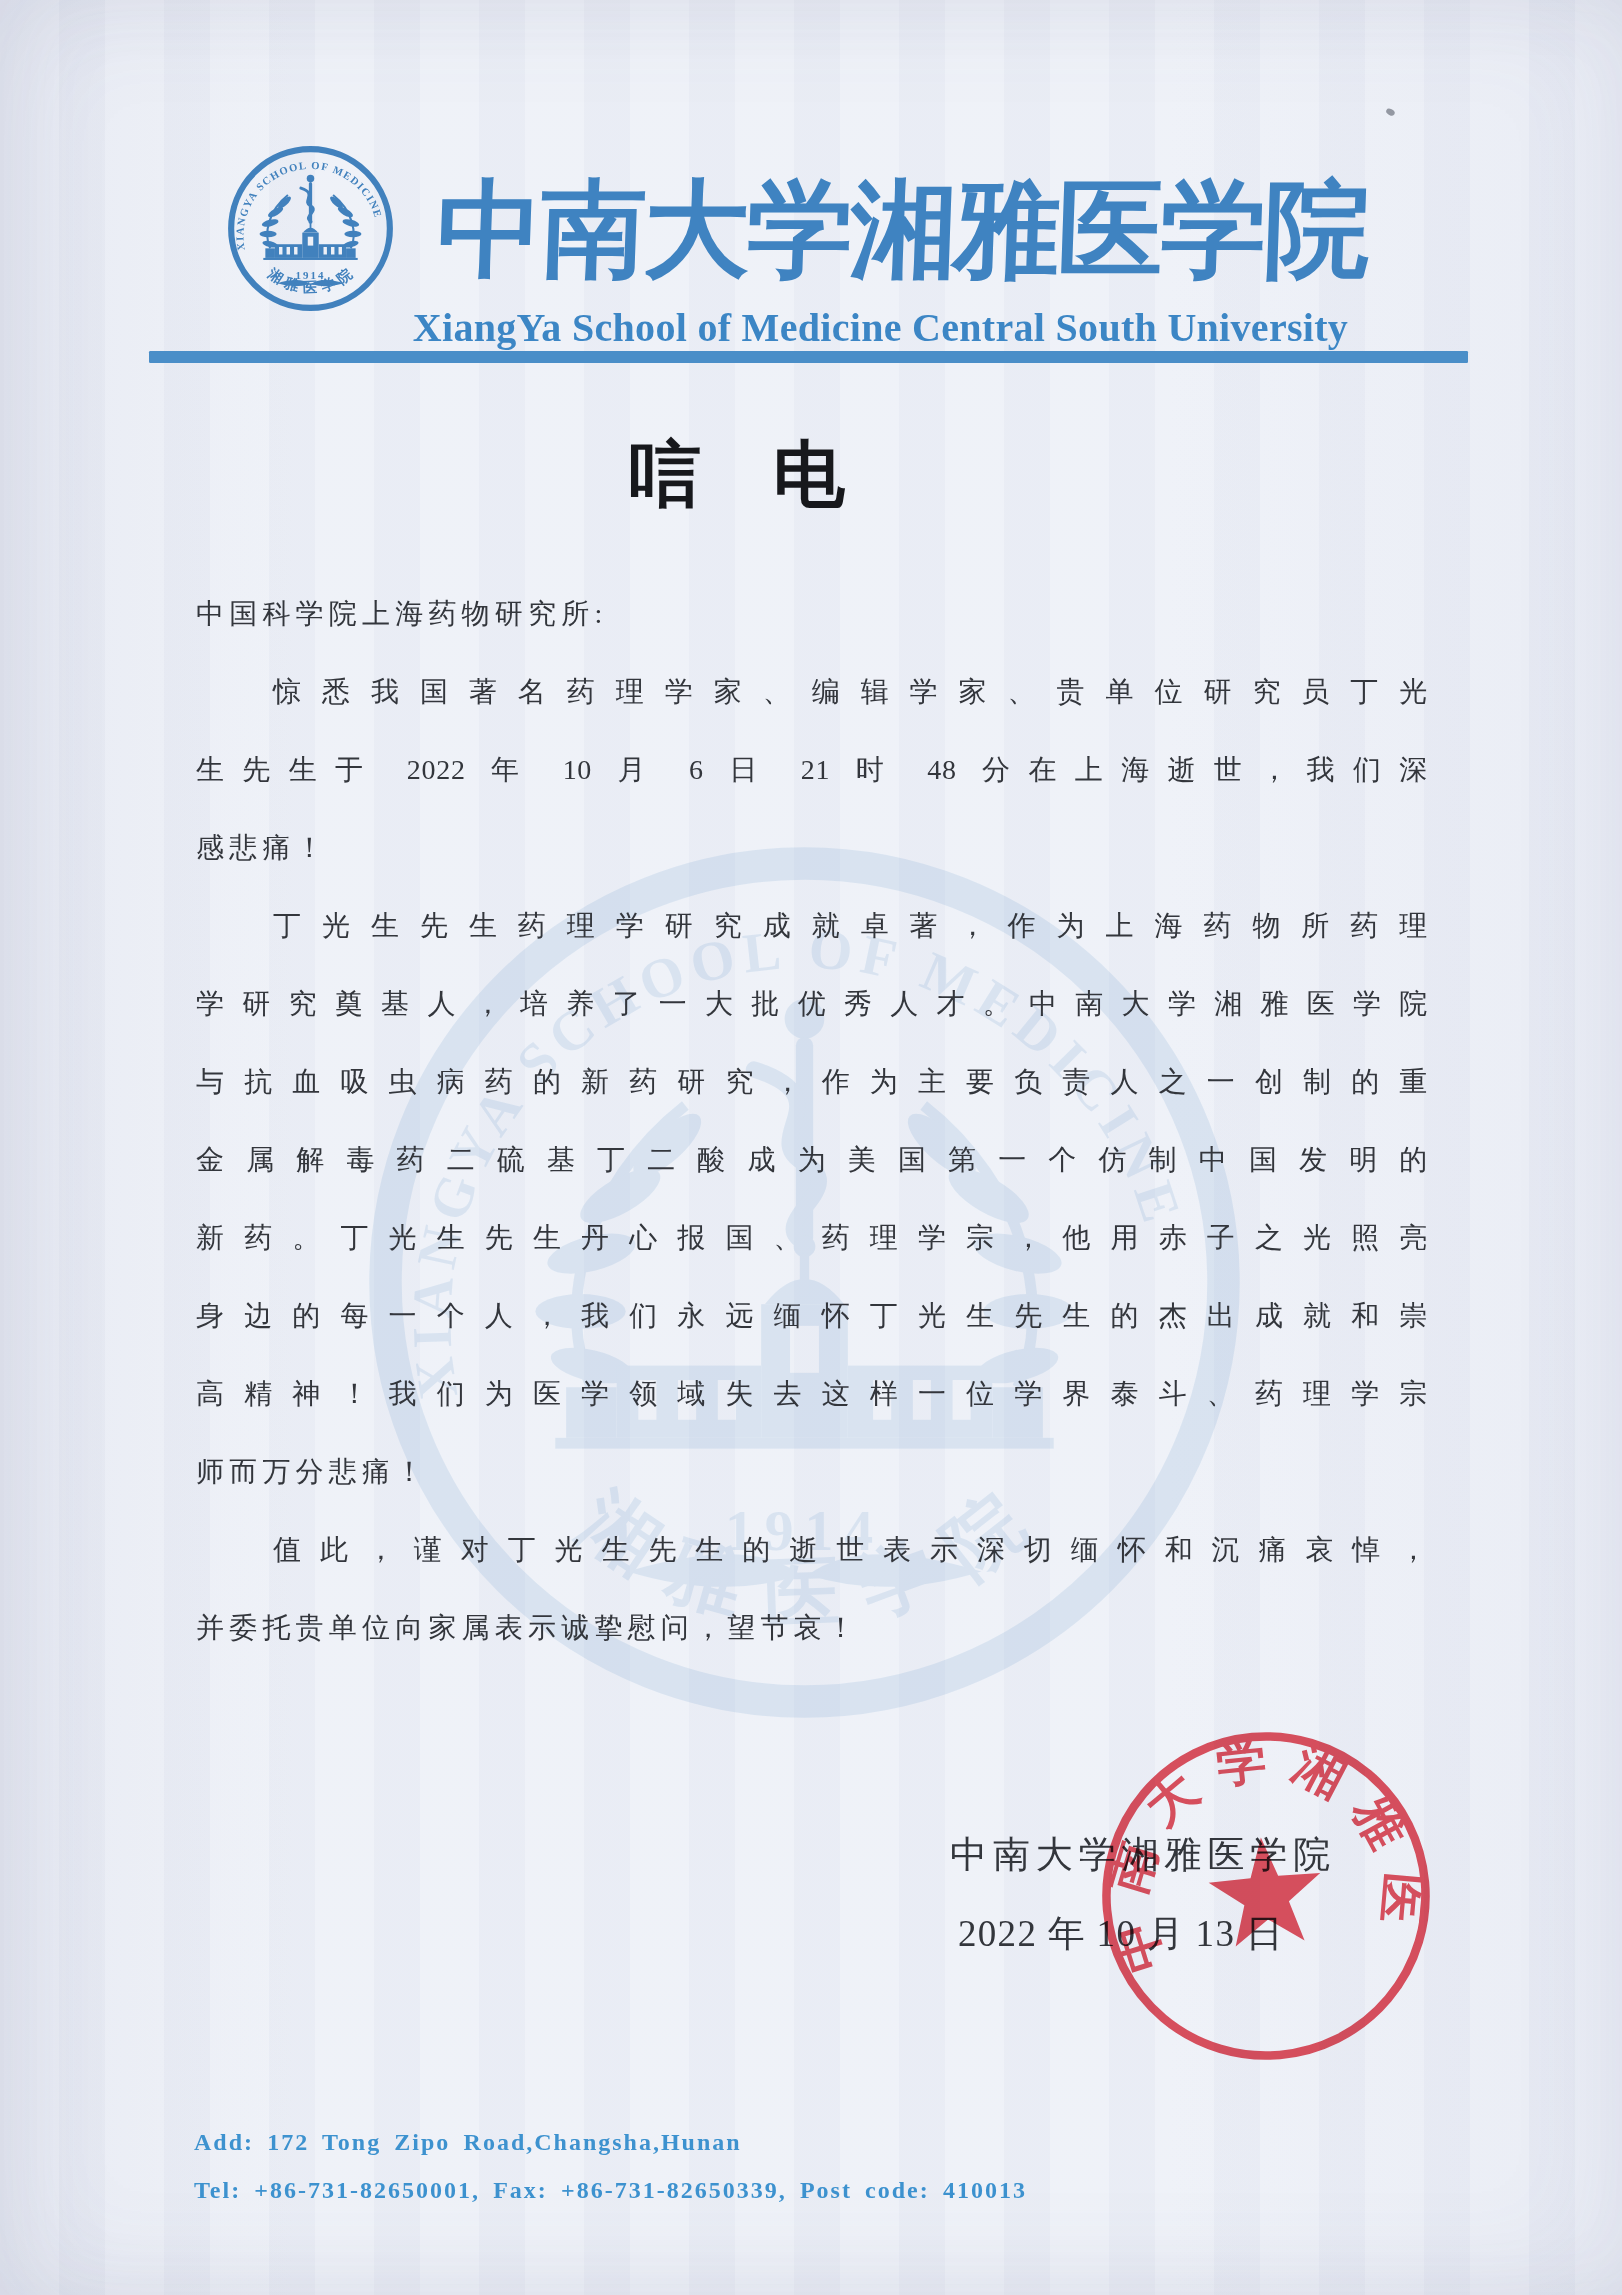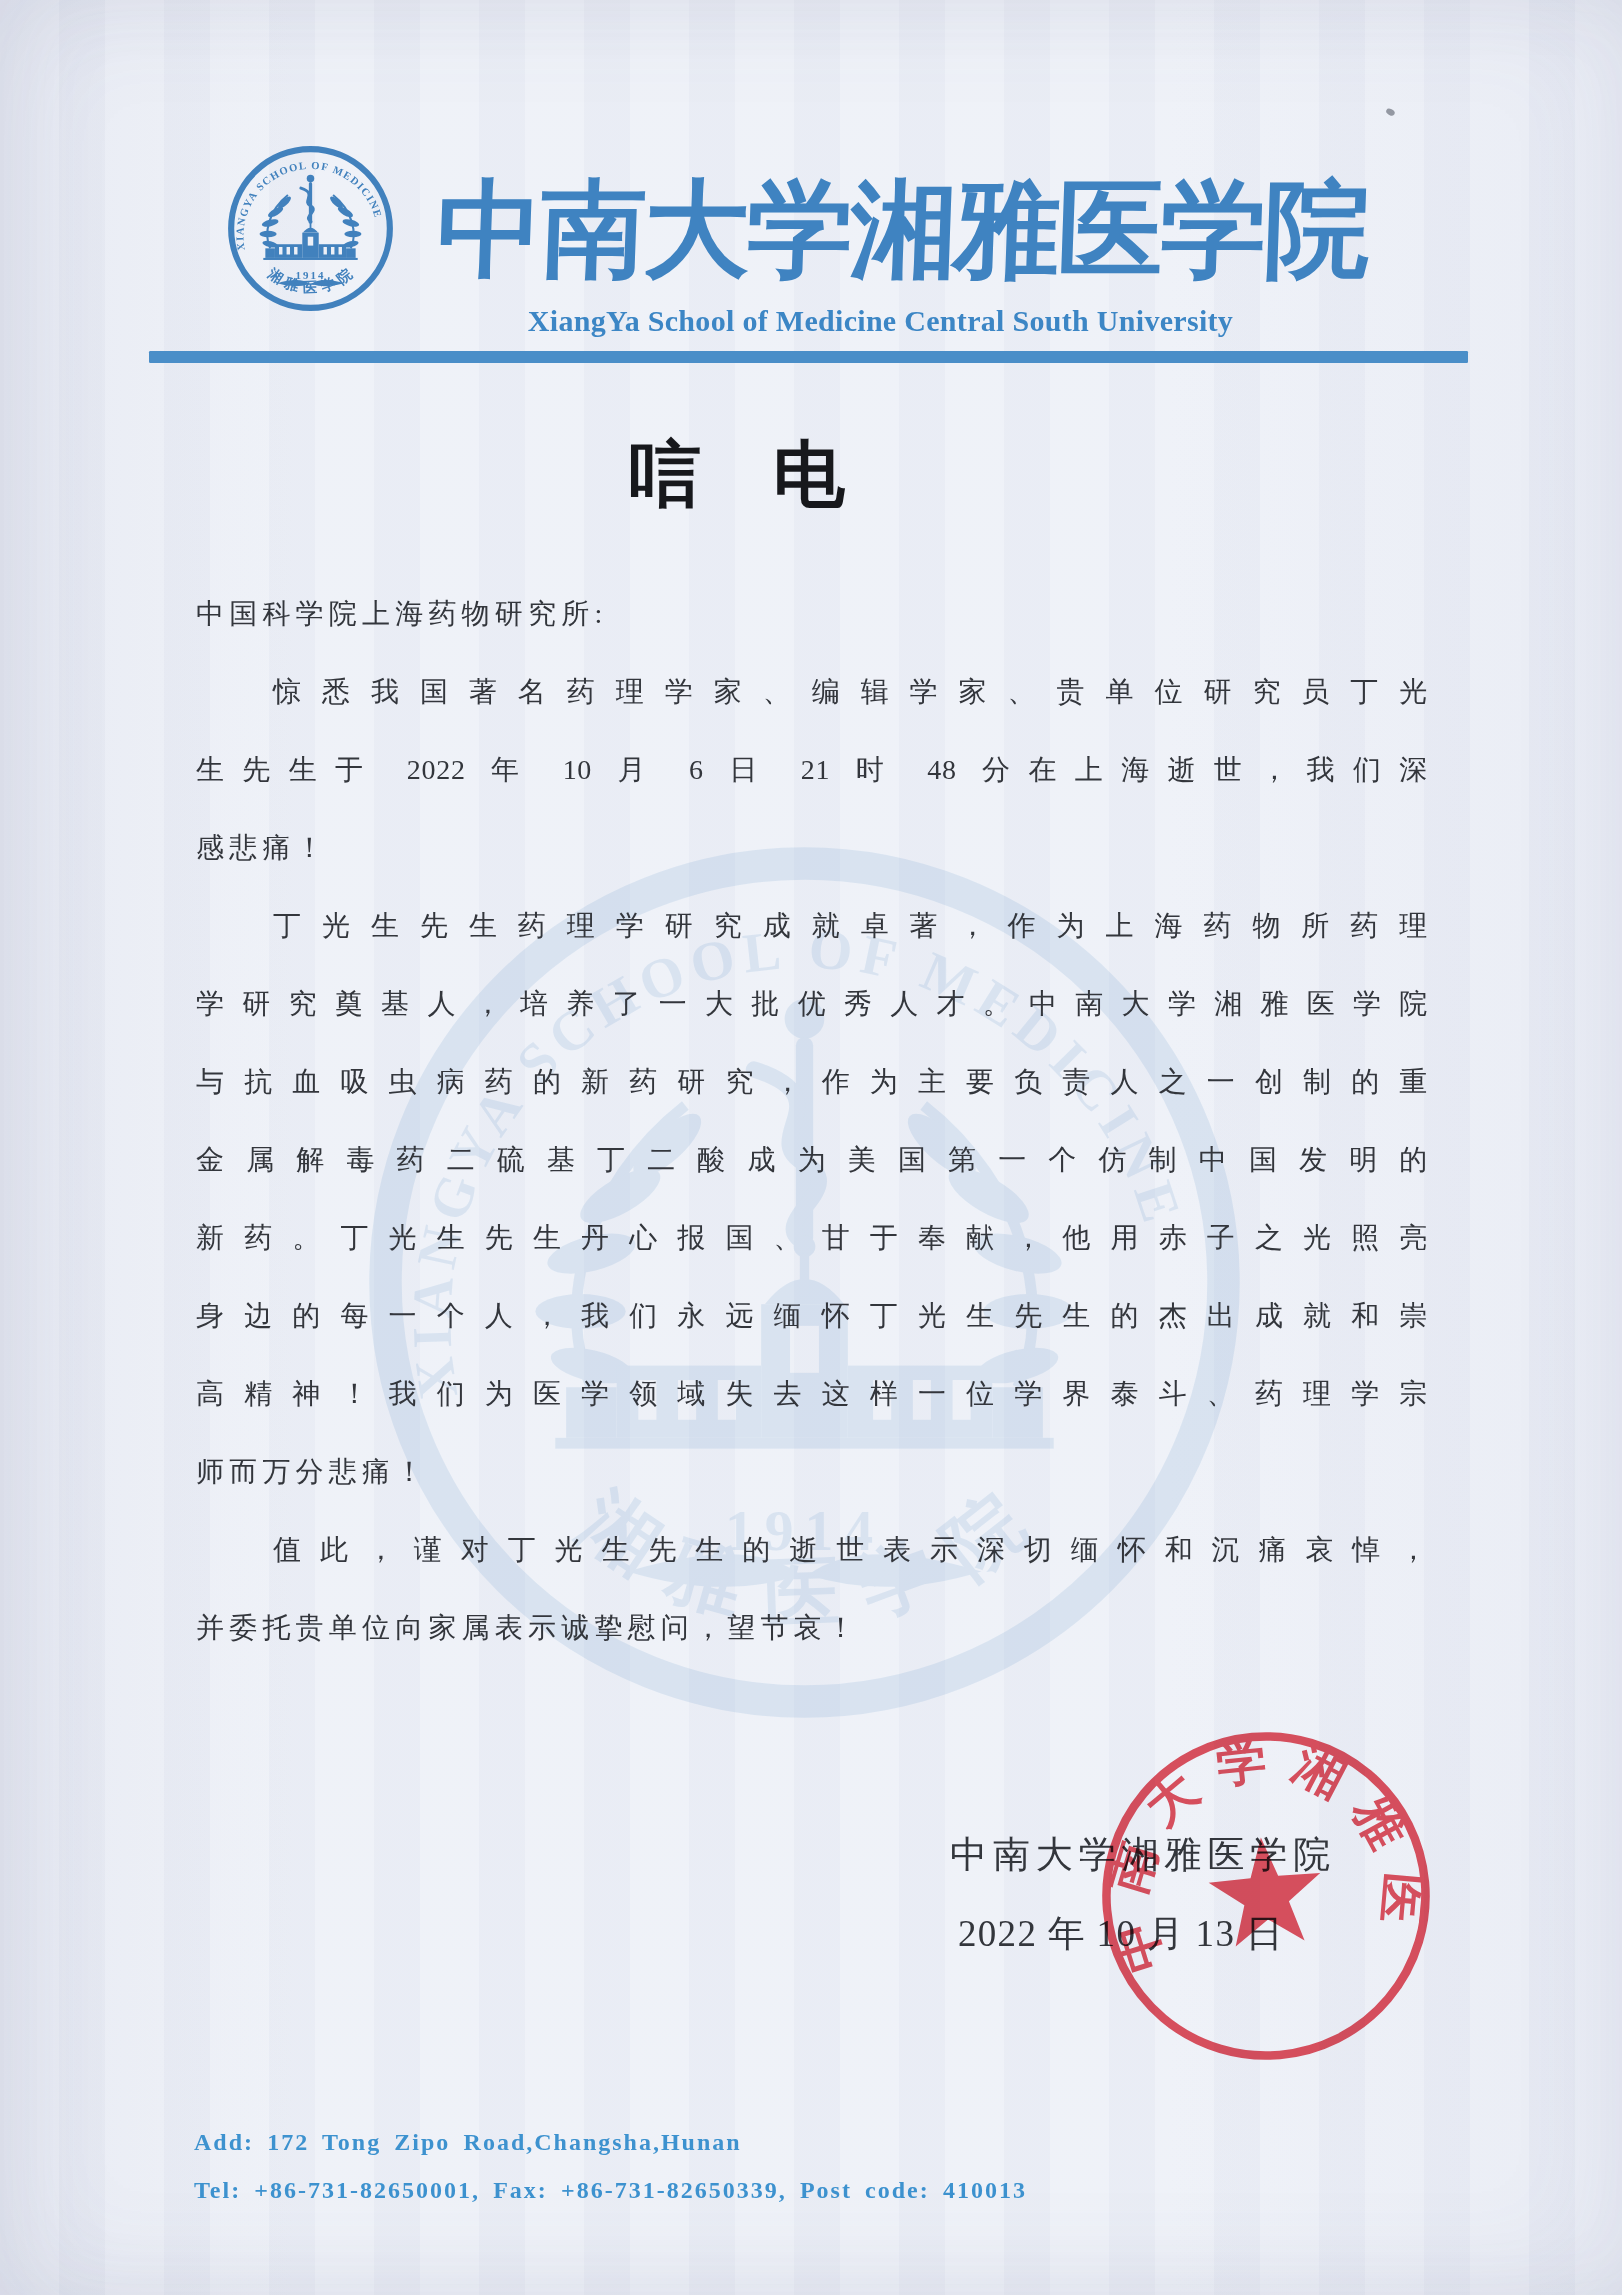--- a/index.html
+++ b/index.html
@@ -19,21 +19,21 @@
 
   
   .logo{left:225px; top:143px;}
   .calligraphy{
     left:437px; top:152px; height:157px; line-height:157px;
     font-size:106px; font-weight:700; letter-spacing:-2.6px; white-space:nowrap;
     color:#3f83c1; transform:skewX(-2deg);
   }
   .eng-title{
     left:393px; top:304px; width:975px; text-align:center;
-    font-size:30px; font-weight:700; letter-spacing:0.3px; color:#3c86c5; white-space:nowrap;
+    font-size:40px; font-weight:700; letter-spacing:0.3px; color:#3c86c5; white-space:nowrap;
   }
   .bar{left:149px; top:351px; width:1319px; height:12.4px; background:#4a8ec8; border-radius:1.3px;}
   .speck{left:1386px; top:109px; width:8.5px; height:5.9px; border-radius:50%;
          background:rgba(75,80,92,0.55); transform:rotate(28deg);}
 
   
   .doc-title{left:629px; top:427px; font-size:72px; font-weight:700; color:#17181c; white-space:nowrap;}
 
   
   .body-block{left:196px; top:575px; width:1232px; color:#33363c;}
@@ -138,21 +138,21 @@
 
   <div class="abs body-block">
     <div class="line">中国科学院上海药物研究所:</div>
     <div class="line fill indent">惊悉我国著名药理学家、编辑学家、贵单位研究员丁光</div>
     <div class="line fill">生先生于 2022 年 10 月 6 日 21 时 48 分在上海逝世，我们深</div>
     <div class="line">感悲痛！</div>
     <div class="line fill indent">丁光生先生药理学研究成就卓著，作为上海药物所药理</div>
     <div class="line fill">学研究奠基人，培养了一大批优秀人才。中南大学湘雅医学院</div>
     <div class="line fill">与抗血吸虫病药的新药研究，作为主要负责人之一创制的重</div>
     <div class="line fill">金属解毒药二硫基丁二酸成为美国第一个仿制中国发明的</div>
-    <div class="line fill">新药。丁光生先生丹心报国、甘于奉献，他用赤子之光照亮</div>
+    <div class="line fill">新药。丁光生先生丹心报国、药理学宗，他用赤子之光照亮</div>
     <div class="line fill">身边的每一个人，我们永远缅怀丁光生先生的杰出成就和崇</div>
     <div class="line fill">高精神！我们为医学领域失去这样一位学界泰斗、药理学宗</div>
     <div class="line">师而万分悲痛！</div>
     <div class="line fill indent">值此，谨对丁光生先生的逝世表示深切缅怀和沉痛哀悼，</div>
     <div class="line">并委托贵单位向家属表示诚挚慰问，望节哀！</div>
   </div>
 
   <div class="abs sig-name">中南大学湘雅医学院</div>
   <div class="abs sig-date">2022 年 10 月 13 日</div>
 

